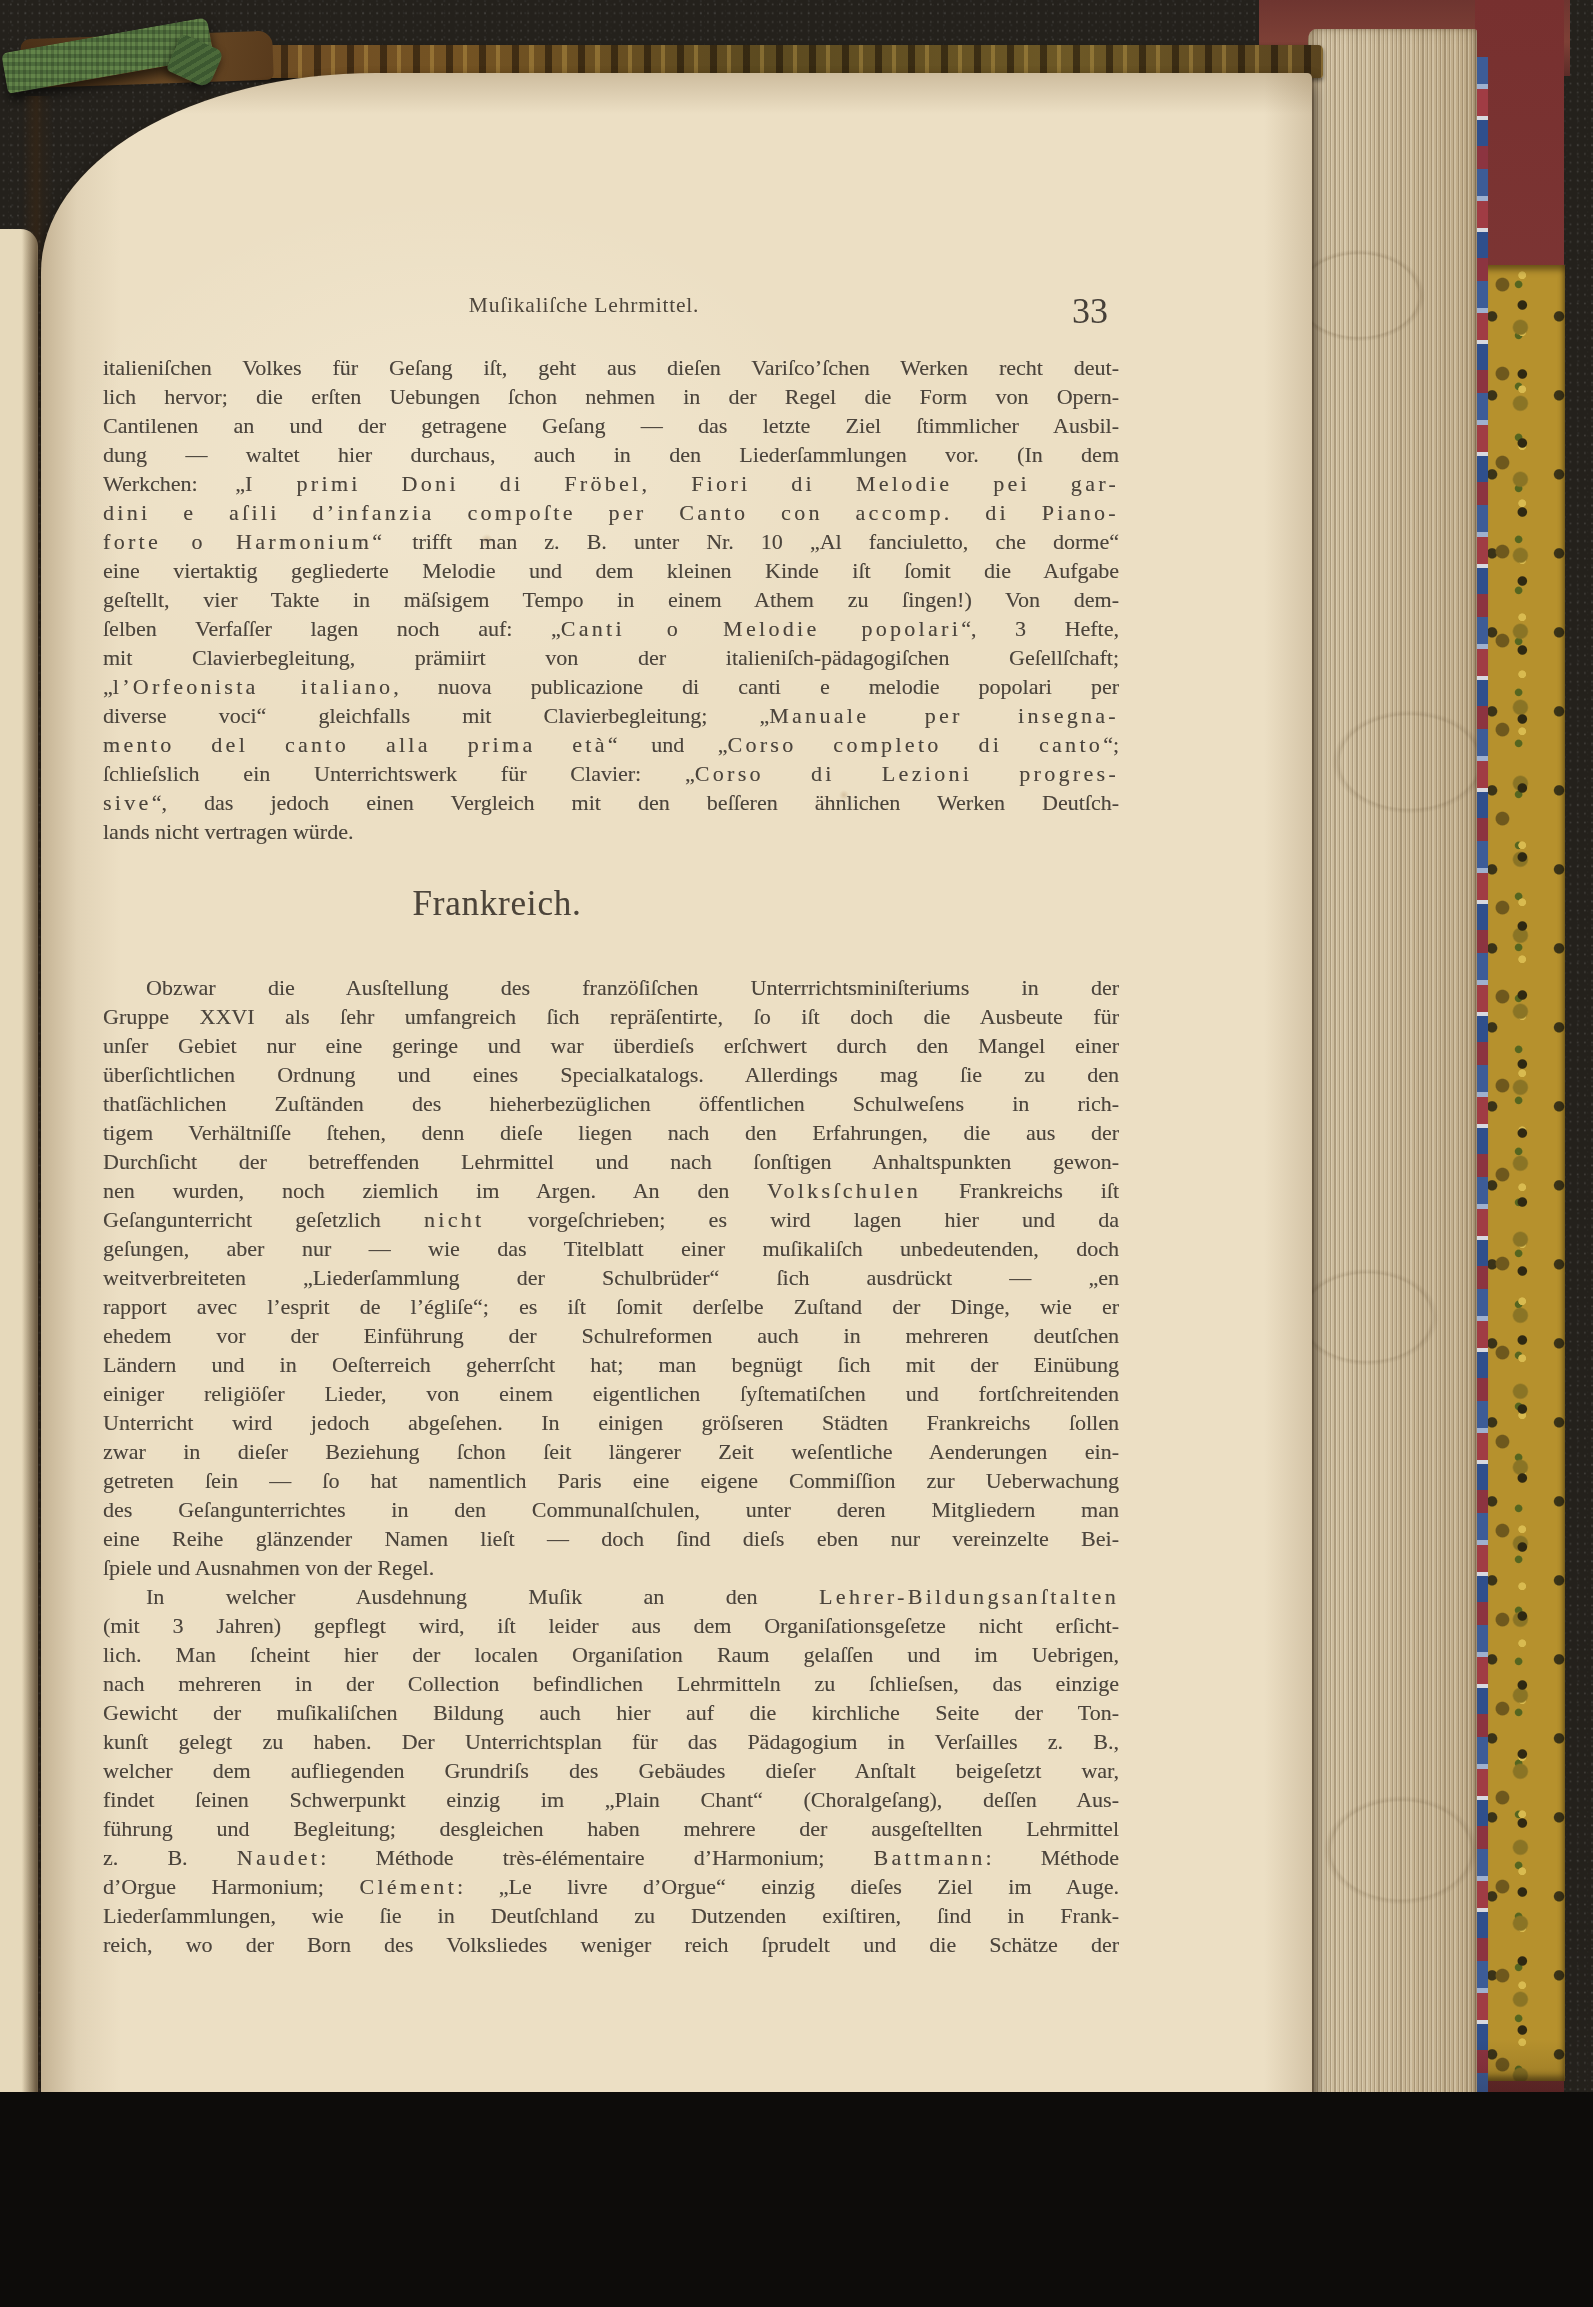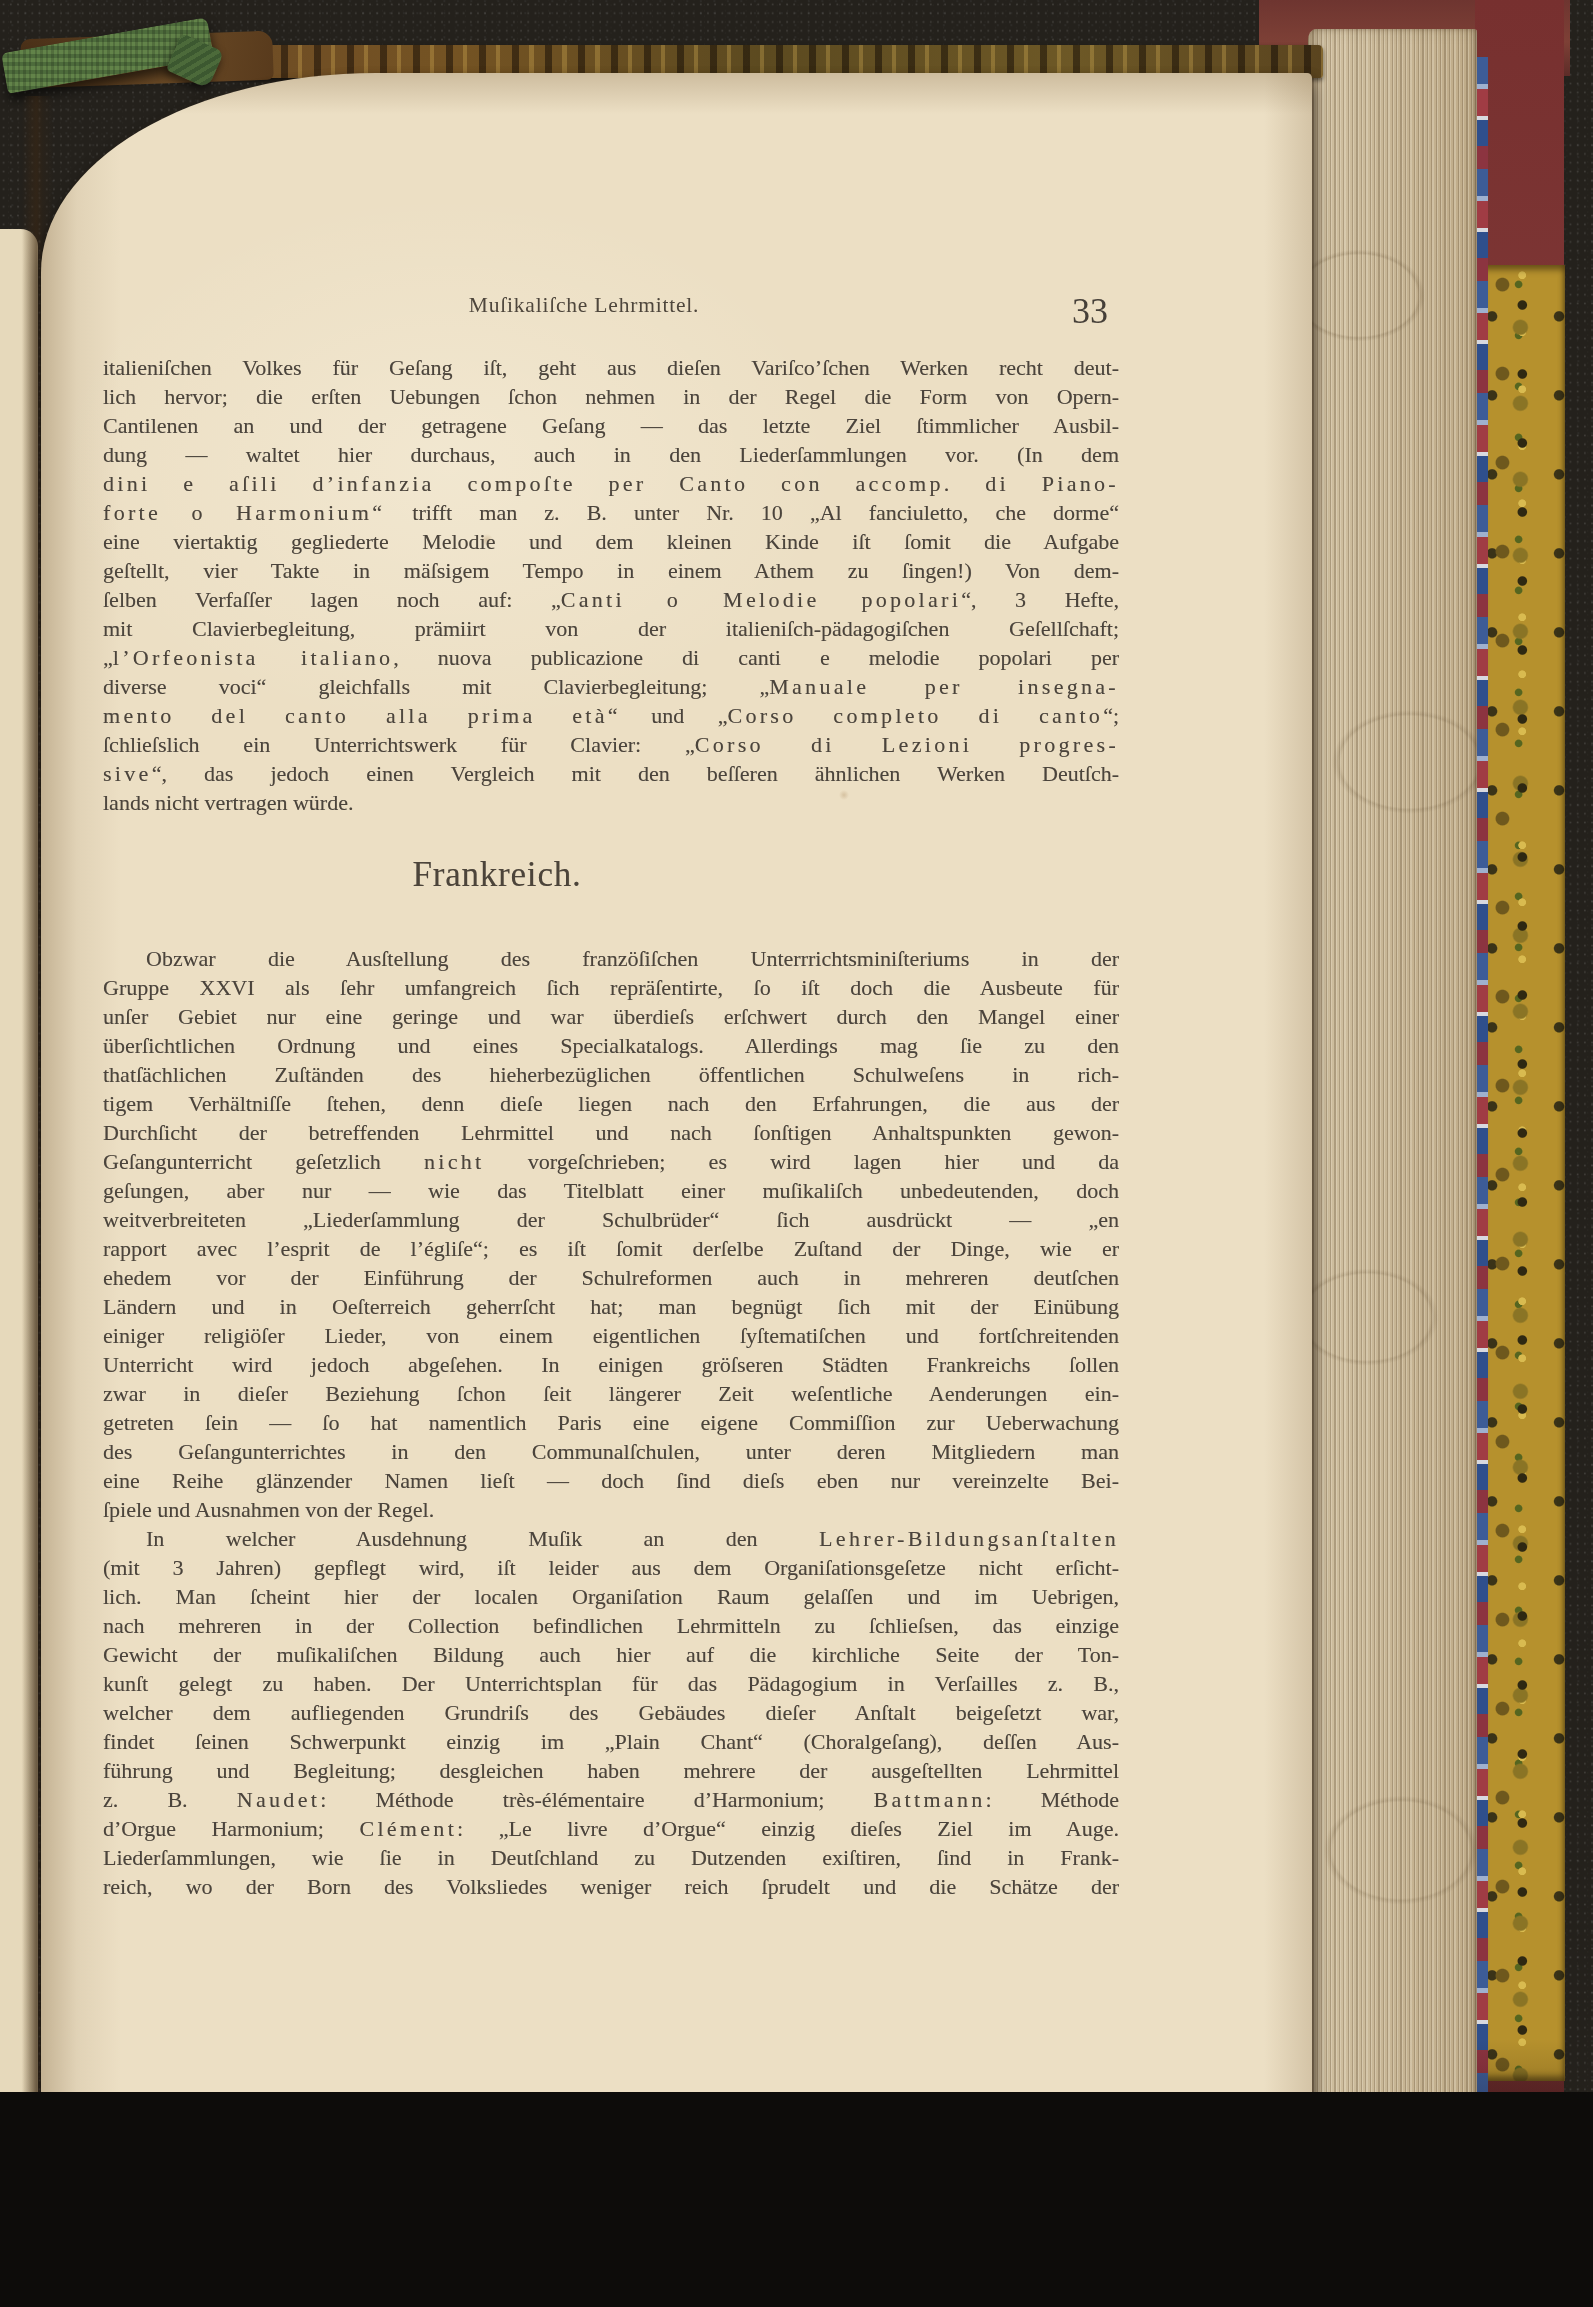--- a/index.html
+++ b/index.html
@@ -128,20 +128,21 @@
 
   <div class="page">
     <div class="running-head">Muſikaliſche Lehrmittel.</div>
     <div class="page-number">33</div>
     <div class="text-block">
         <div class="paragraph">
           <div class="line"><span>italieniſchen Volkes für Geſang iſt, geht aus dieſen Variſco’ſchen Werken recht deut-</span></div>
           <div class="line"><span>lich hervor; die erſten Uebungen ſchon nehmen in der Regel die Form von Opern-</span></div>
           <div class="line"><span>Cantilenen an und der getragene Geſang — das letzte Ziel ſtimmlicher Ausbil-</span></div>
           <div class="line"><span>dung — waltet hier durchaus, auch in den Liederſammlungen vor. (In dem</span></div>
+          <div class="line"><span>Werkchen: „</span><span class="sperr">I primi Doni di Fröbel, Fiori di Melodie pei gar-</span></div>
           <div class="line"><span class="sperr">dini e aſili d’infanzia compoſte per Canto con accomp. di Piano-</span></div>
           <div class="line"><span class="sperr">forte o Harmonium“</span><span> trifft man z. B. unter Nr. 10 „Al fanciuletto, che dorme“</span></div>
           <div class="line"><span>eine viertaktig gegliederte Melodie und dem kleinen Kinde iſt ſomit die Aufgabe</span></div>
           <div class="line"><span>geſtellt, vier Takte in mäſsigem Tempo in einem Athem zu ſingen!) Von dem-</span></div>
           <div class="line"><span>ſelben Verfaſſer lagen noch auf: „</span><span class="sperr">Canti o Melodie popolari</span><span>“, 3 Hefte,</span></div>
           <div class="line"><span>mit Clavierbegleitung, prämiirt von der italieniſch-pädagogiſchen Geſellſchaft;</span></div>
           <div class="line"><span>„</span><span class="sperr">l’Orfeonista italiano</span><span>, nuova publicazione di canti e melodie popolari per</span></div>
           <div class="line"><span>diverse voci“ gleichfalls mit Clavierbegleitung; „</span><span class="sperr">Manuale per insegna-</span></div>
           <div class="line"><span class="sperr">mento del canto alla prima età</span><span>“ und „</span><span class="sperr">Corso completo di canto</span><span>“;</span></div>
           <div class="line"><span>ſchlieſslich ein Unterrichtswerk für Clavier: „</span><span class="sperr">Corso di Lezioni progres-</span></div>
@@ -150,20 +151,21 @@
         </div>
         <div class="section-heading">Frankreich.</div>
         <div class="paragraph">
           <div class="line indent"><span>Obzwar die Ausſtellung des franzöſiſchen Unterrrichtsminiſteriums in der</span></div>
           <div class="line"><span>Gruppe XXVI als ſehr umfangreich ſich repräſentirte, ſo iſt doch die Ausbeute für</span></div>
           <div class="line"><span>unſer Gebiet nur eine geringe und war überdieſs erſchwert durch den Mangel einer</span></div>
           <div class="line"><span>überſichtlichen Ordnung und eines Specialkatalogs.  Allerdings mag ſie zu den</span></div>
           <div class="line"><span>thatſächlichen Zuſtänden des hieherbezüglichen öffentlichen Schulweſens in rich-</span></div>
           <div class="line"><span>tigem Verhältniſſe ſtehen,  denn dieſe liegen nach den Erfahrungen,  die aus der</span></div>
           <div class="line"><span>Durchſicht der betreffenden Lehrmittel und nach ſonſtigen Anhaltspunkten gewon-</span></div>
+          <div class="line"><span>nen wurden,  noch ziemlich im Argen.  An den </span><span class="sperr">Volksſchulen</span><span> Frankreichs iſt</span></div>
           <div class="line"><span>Geſangunterricht geſetzlich </span><span class="sperr">nicht</span><span> vorgeſchrieben;  es wird lagen hier und da</span></div>
           <div class="line"><span>geſungen, aber nur — wie das Titelblatt einer muſikaliſch unbedeutenden,  doch</span></div>
           <div class="line"><span>weitverbreiteten  „Liederſammlung der Schulbrüder“  ſich  ausdrückt  —  „en</span></div>
           <div class="line"><span>rapport avec l’esprit de l’égliſe“;  es iſt ſomit derſelbe Zuſtand der Dinge,  wie er</span></div>
           <div class="line"><span>ehedem vor der Einführung der Schulreformen auch in mehreren deutſchen</span></div>
           <div class="line"><span>Ländern und in Oeſterreich geherrſcht hat;  man begnügt ſich mit der Einübung</span></div>
           <div class="line"><span>einiger religiöſer Lieder, von einem eigentlichen ſyſtematiſchen und fortſchreitenden</span></div>
           <div class="line"><span>Unterricht wird jedoch abgeſehen. In einigen gröſseren Städten Frankreichs ſollen</span></div>
           <div class="line"><span>zwar in dieſer Beziehung ſchon ſeit längerer Zeit weſentliche Aenderungen ein-</span></div>
           <div class="line"><span>getreten ſein — ſo hat namentlich Paris eine eigene Commiſſion zur Ueberwachung</span></div>

